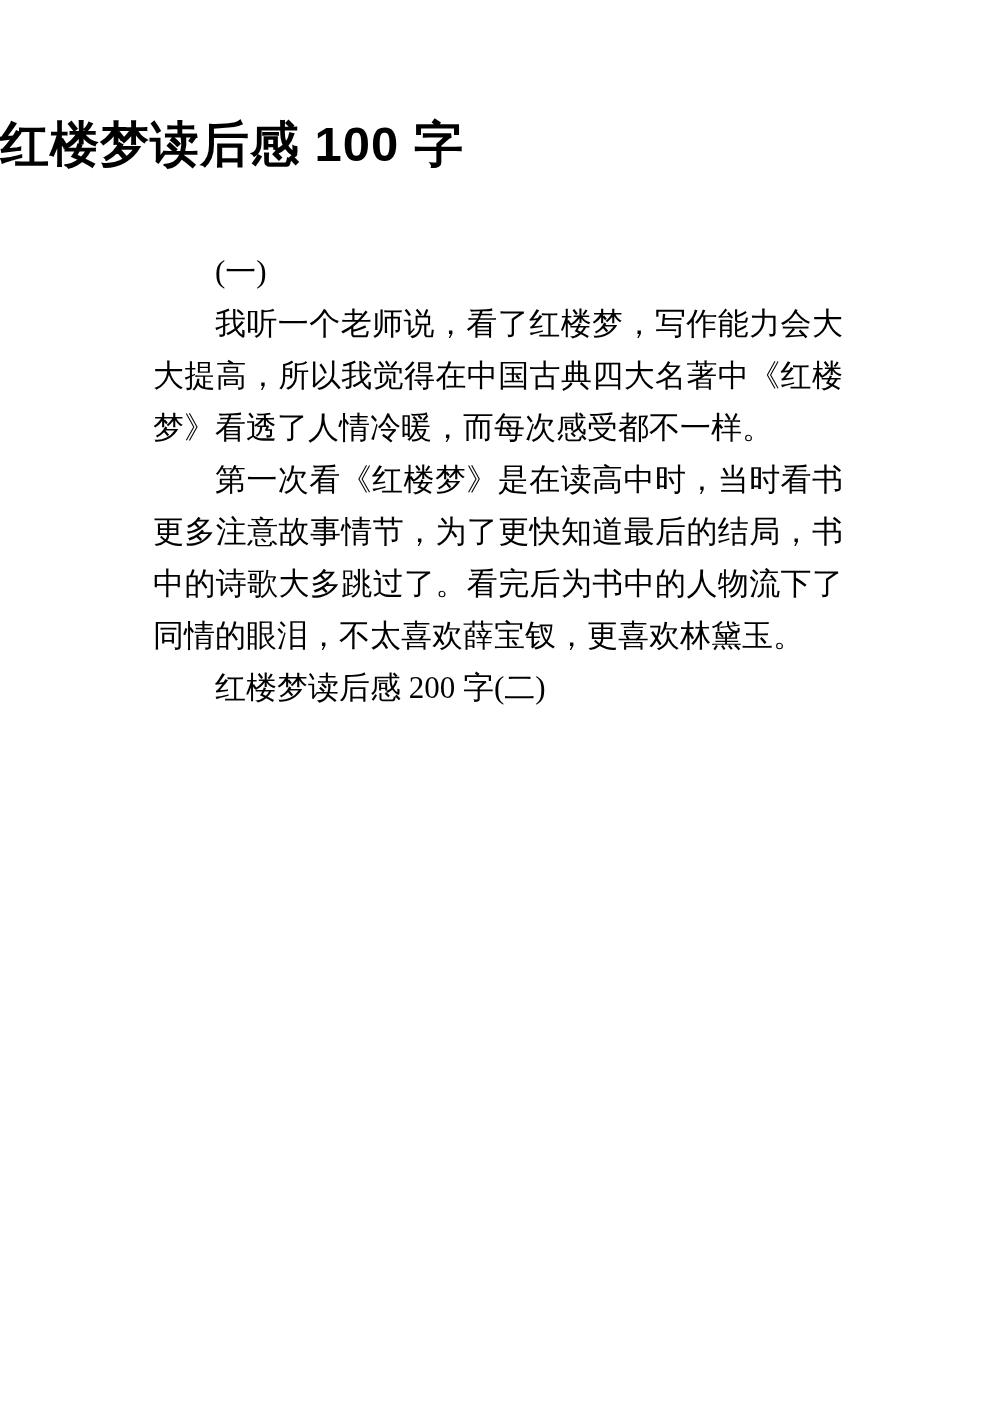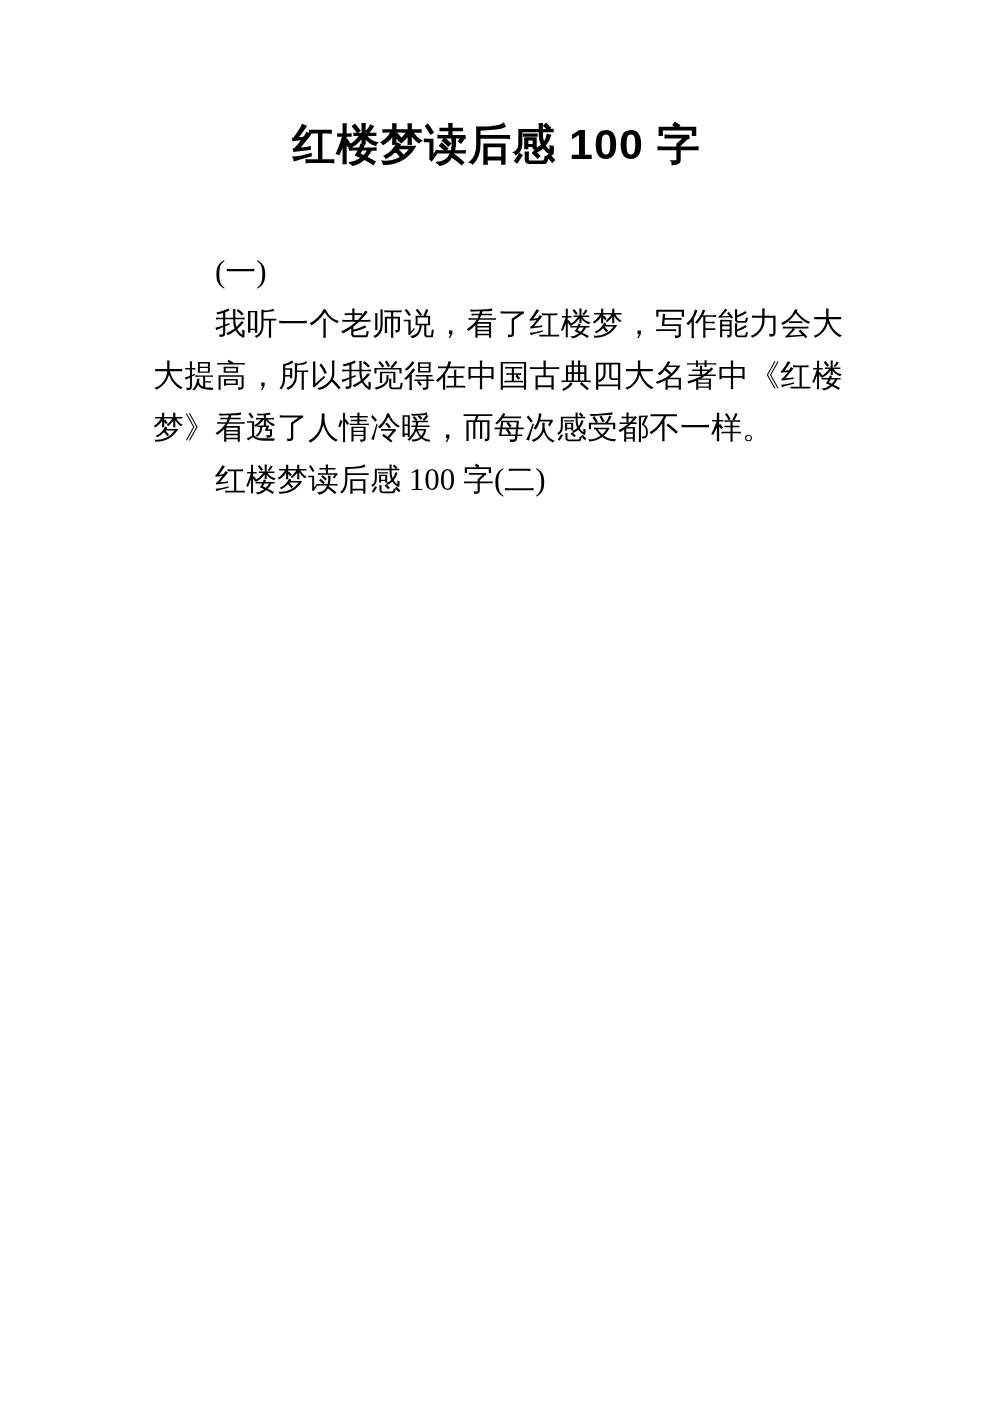--- a/index.html
+++ b/index.html
@@ -15,24 +15,23 @@
   .page {
     position: relative;
     width: 993px;
     height: 1404px;
     background: #ffffff;
     box-sizing: border-box;
   }
   .doc-title {
     margin: 0;
     padding-top: 116px;
-    text-align: center;
     font-family: "Liberation Sans", "DejaVu Sans", sans-serif;
     font-weight: bold;
-    font-size: 43px;
+    font-size: 49px;
     line-height: 56px;
     color: #000000;
     letter-spacing: 1px;
   }
   .doc-body {
     margin-top: 74px;
     padding: 0 150px 0 153px;
     font-family: "Liberation Serif", "DejaVu Serif", serif;
     font-size: 31px;
     line-height: 52px;
@@ -46,15 +45,16 @@
 </style>
 </head>
 <body>
 
 <div class="page">
   <h1 class="doc-title">红楼梦读后感 100 字</h1>
 
   <div class="doc-body">
     <p>(一)</p>
     <p>我听一个老师说，看了红楼梦，写作能力会大大提高，所以我觉得在中国古典四大名著中《红楼梦》看透了人情冷暖，而每次感受都不一样。</p>
-    <p>红楼梦读后感 100 字(二)</p>
+    <p>第一次看《红楼梦》是在读高中时，当时看书更多注意故事情节，为了更快知道最后的结局，书中的诗歌大多跳过了。看完后为书中的人物流下了同情的眼泪，不太喜欢薛宝钗，更喜欢林黛玉。</p>
+    <p>红楼梦读后感 200 字(二)</p>
   </div>
 </div>
 
 </body></html>

